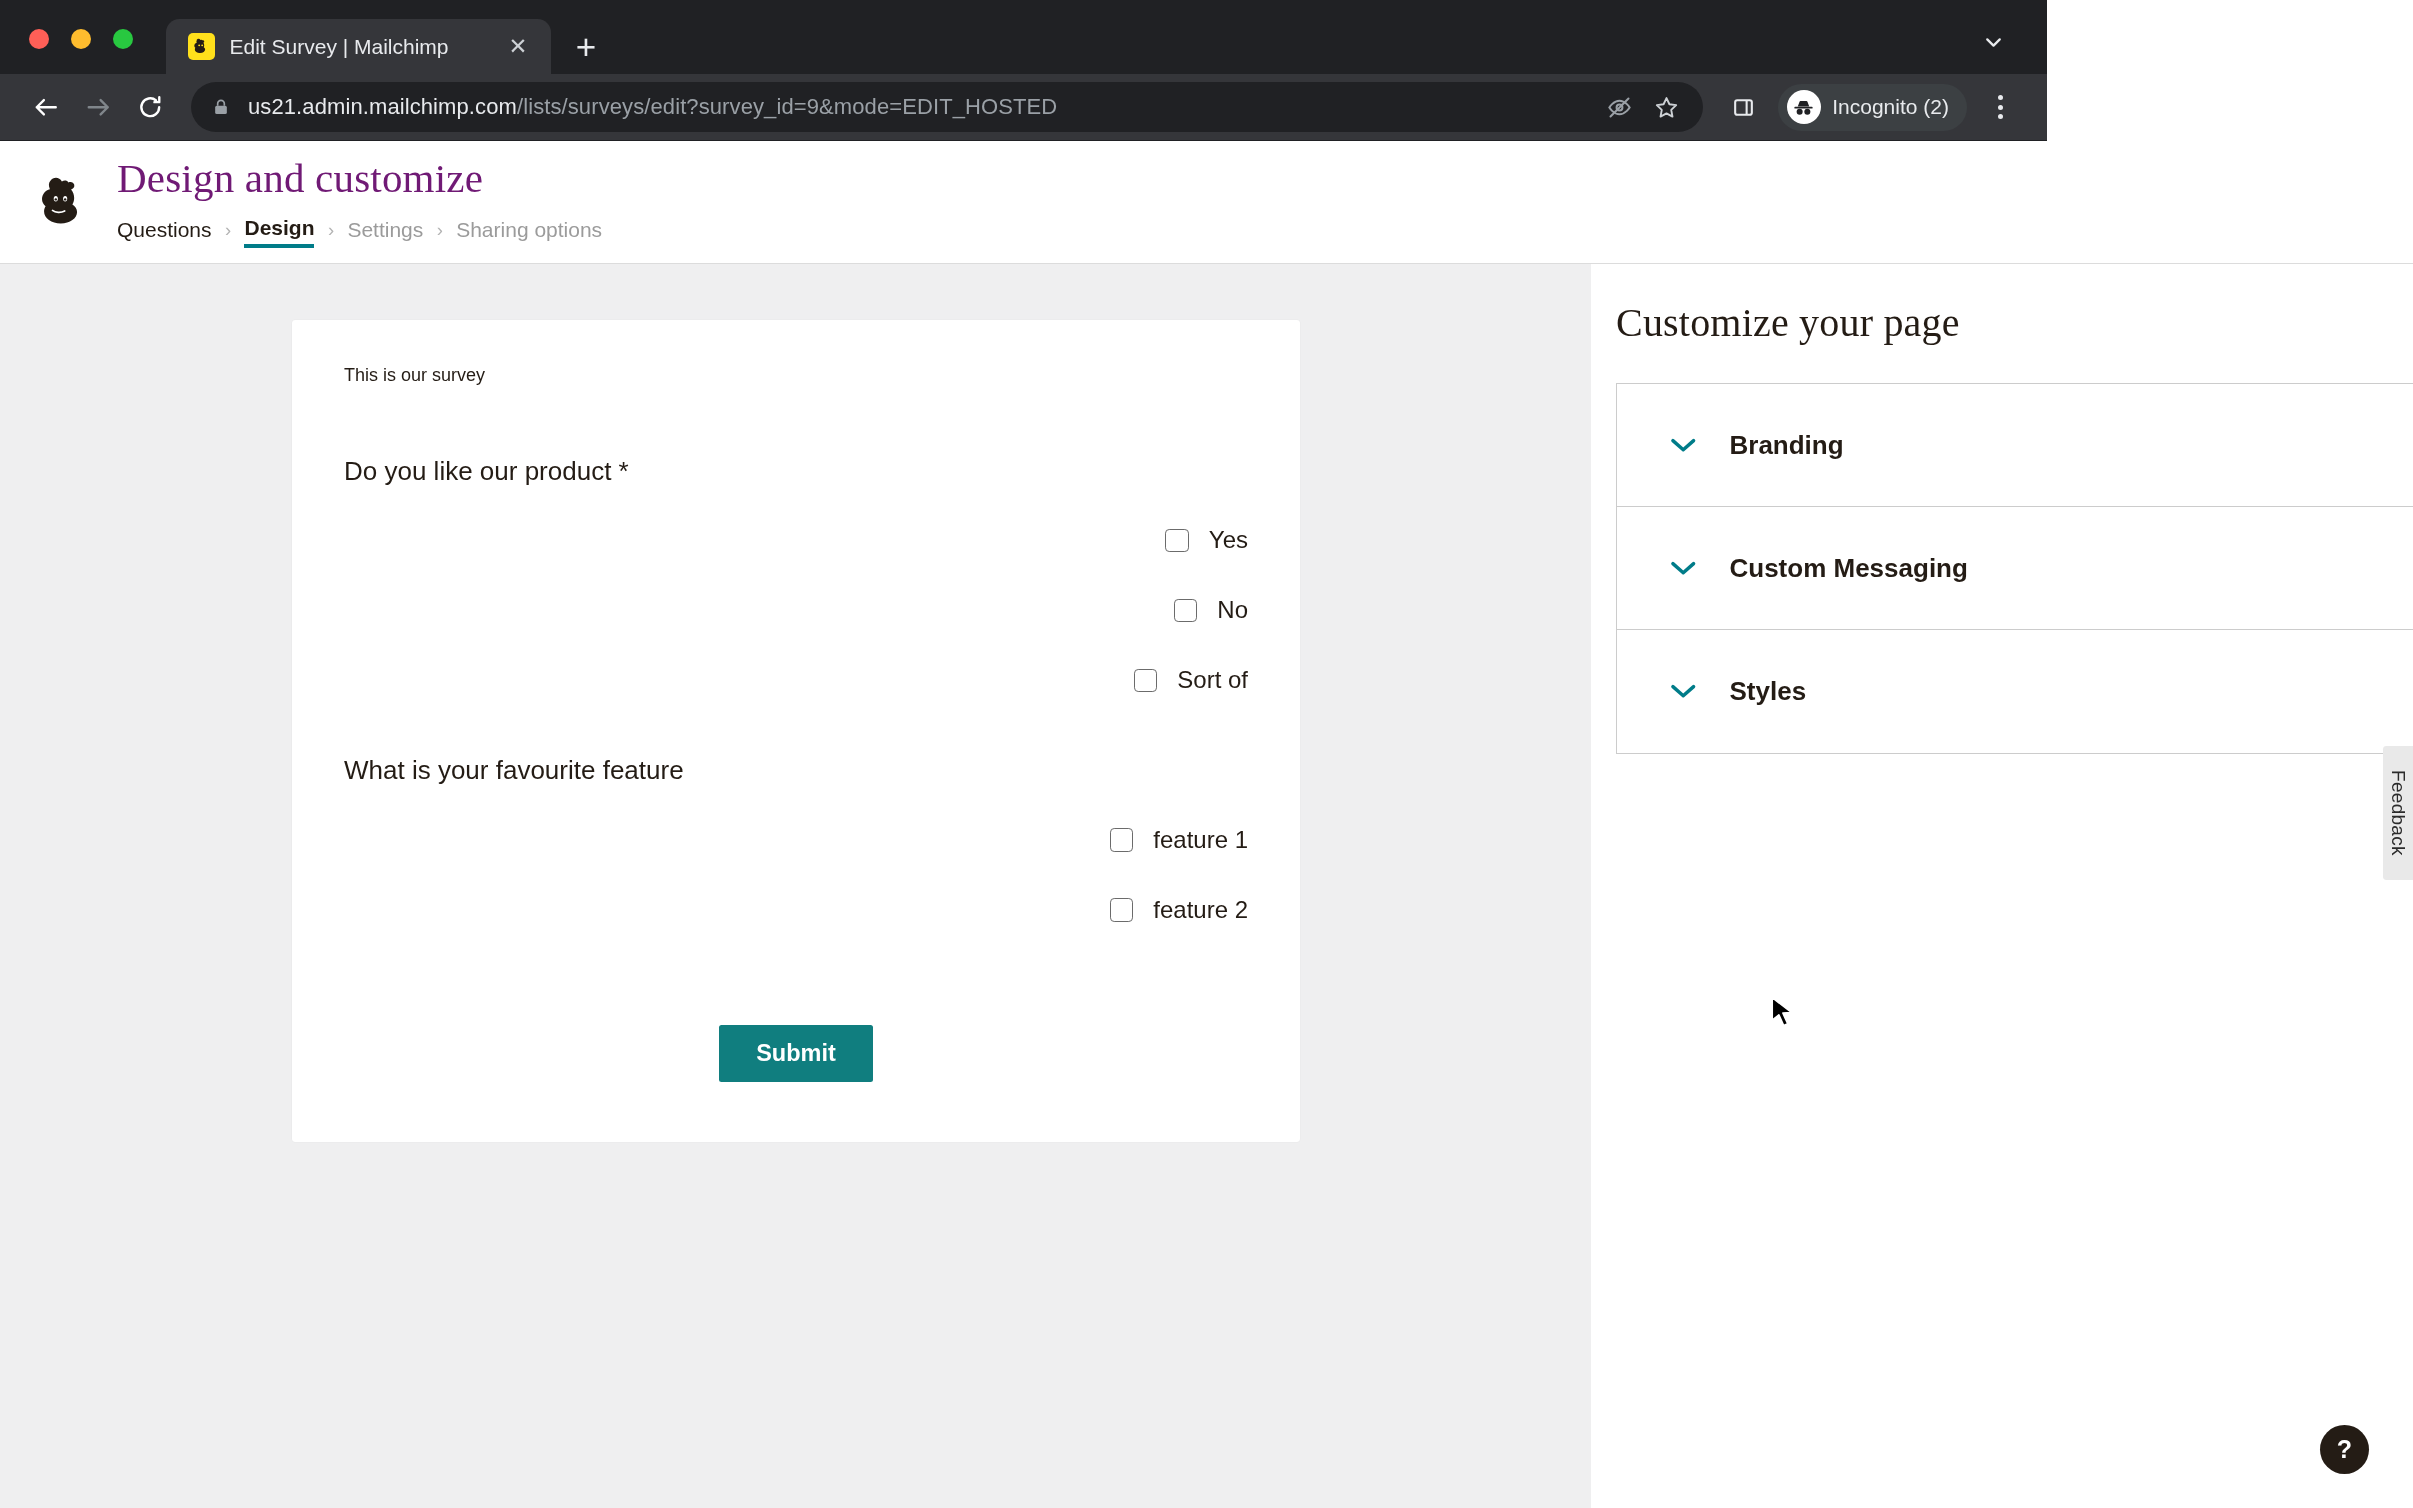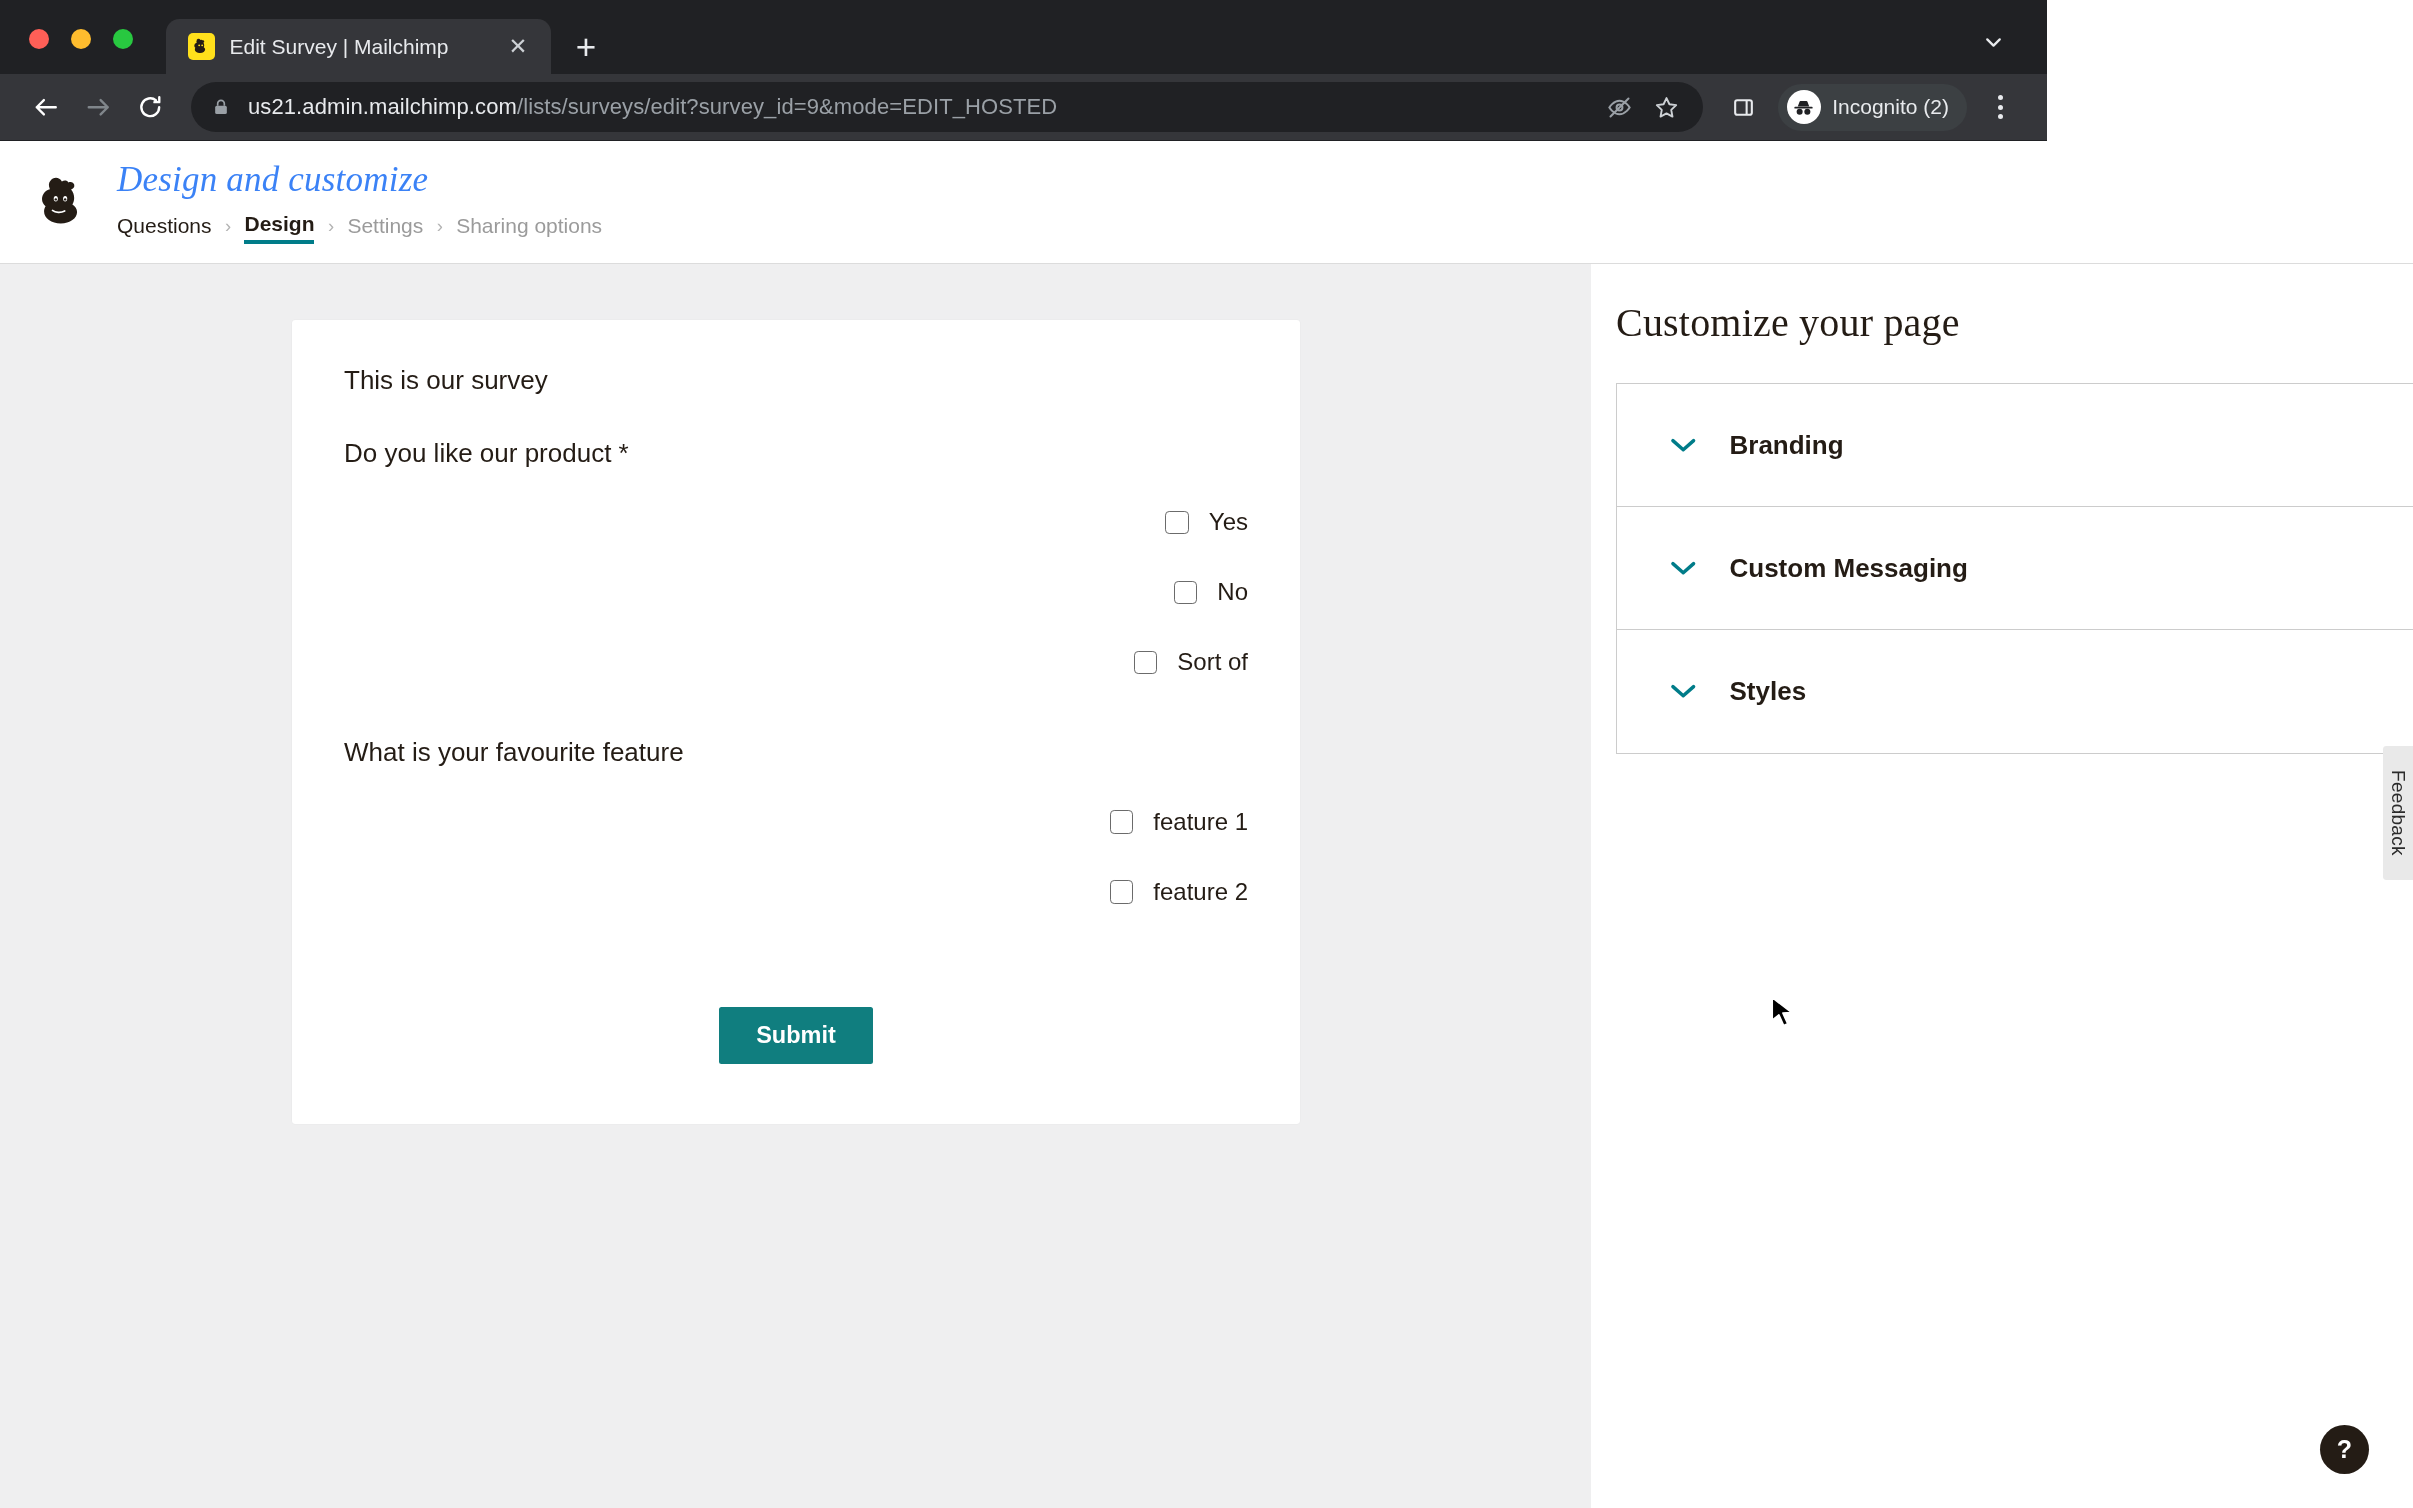--- a/index.html
+++ b/index.html
@@ -172,25 +172,24 @@
     display: flex;
     align-items: center;
     padding-left: 30px;
     position: relative;
   }
   .mc-logo { width: 60px; height: 60px; flex: 0 0 auto; margin-right: 27px; }
   .mc-logo svg { width: 60px; height: 60px; display:block; }
   .header-titles { display: flex; flex-direction: column; gap: 3.4px; }
   .page-title {
     font-family: "Liberation Serif", serif;
-    font-size: 35px;
-    color: #3b82f6;
+    font-size: 41px;
+    color: #701a75;
     line-height: 1.12;
     letter-spacing: 0.2px;
-    font-style: italic;
   }
   .breadcrumb {
     display: flex; align-items: center;
     gap: 0;
     font-size: 21px;
     margin-top: 10px;
   }
   .crumb {
     color: #241c15;
     padding-bottom: 4.2px;
@@ -249,23 +248,23 @@
   }
   .survey-card {
     margin-left: 292px;
     width: 1008px;
     background: #ffffff;
     border-radius: 3.4px;
     padding: 45px 52px 60px 52px;
     box-shadow: 0 0 0 0.8px rgba(0,0,0,0.02);
   }
   .survey-title {
-    font-size: 26px;
+    font-size: 18px;
     color: #241c15;
-    margin-bottom: 42px;
+    margin-bottom: 70px;
   }
   .question { margin-bottom: 22px; }
   .q-label {
     font-size: 26px;
     color: #241c15;
     margin-bottom: 18.4px;
   }
   .q-options { display: flex; flex-direction: column; }
   .opt-row {
     display: flex; align-items: center;

